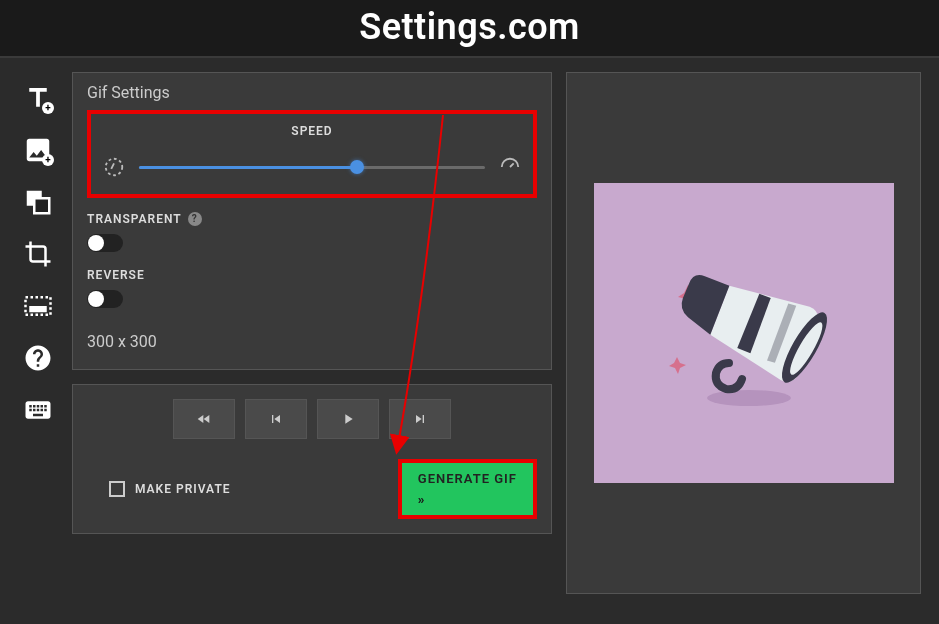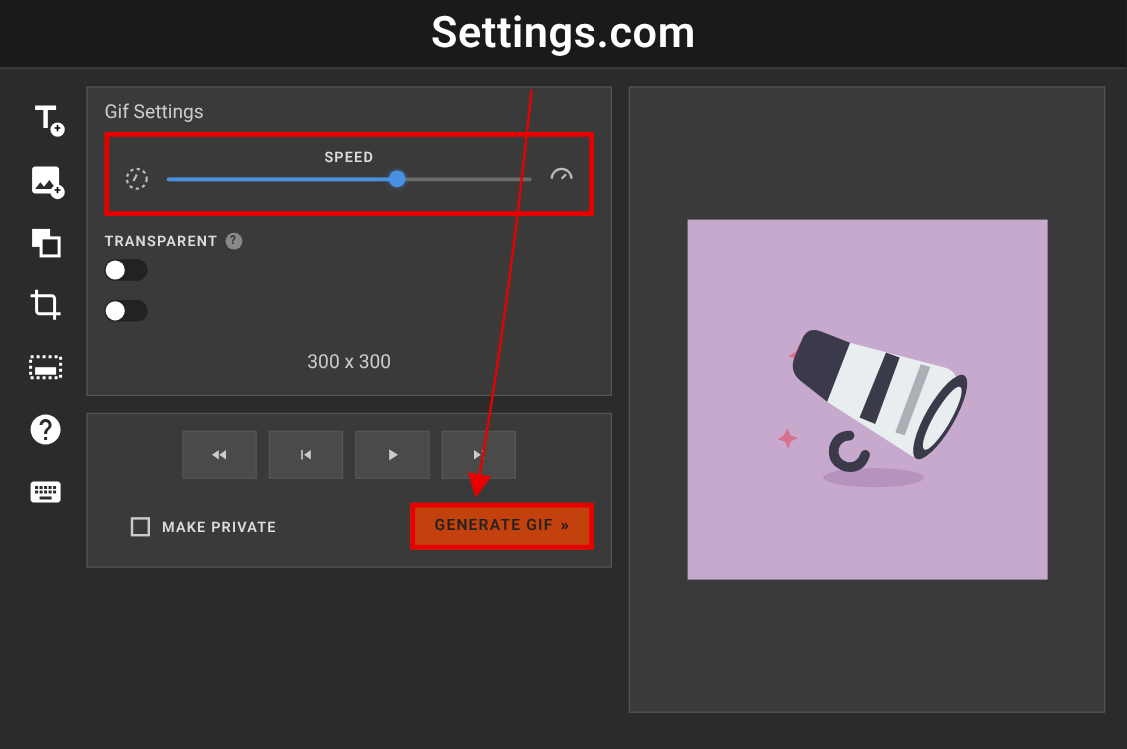--- a/index.html
+++ b/index.html
@@ -62,21 +62,21 @@
       justify-content: center;
       color: #000;
       font-size: 10px;
       font-weight: bold;
       line-height: 1;
     }
     .panels {
       display: flex;
       flex-direction: column;
       gap: 14px;
-      width: 438px;
+      width: 480px;
     }
     .panel {
       background: #3a3a3a;
       border: 1px solid #555;
       padding: 10px 14px 14px;
     }
     .panel-title {
       color: #ccc;
       font-size: 16px;
       font-weight: 400;
@@ -86,20 +86,21 @@
       border: 4px solid #e80000;
       padding: 10px 12px 16px;
       margin-bottom: 14px;
     }
     .speed-label {
       text-align: center;
       font-size: 12px;
       font-weight: 600;
       letter-spacing: 1px;
       color: #ddd;
+      margin-bottom: 18px;
     }
     .slider-row {
       display: flex;
       align-items: center;
       gap: 14px;
     }
     .slider-icon { width: 22px; height: 22px; color: #bbb; flex-shrink: 0; }
     .slider-track {
       flex: 1;
       height: 3px;
@@ -160,21 +161,20 @@
     .toggle-knob {
       position: absolute;
       left: 1px;
       top: 1px;
       width: 16px;
       height: 16px;
       background: #fff;
       border-radius: 50%;
     }
     .dimensions {
-      text-align: center;
       color: #ccc;
       font-size: 16px;
       padding: 8px 0 4px;
     }
     .playback-panel {
       padding: 14px;
       position: relative;
     }
     .playback-row {
       display: flex;
@@ -210,31 +210,32 @@
       height: 16px;
       border: 2px solid #ccc;
       cursor: pointer;
     }
     .private-label {
       font-size: 12px;
       font-weight: 600;
       letter-spacing: 1px;
     }
     .generate-btn {
-      background: #c2410c;
+      background: #22c55e;
       color: #222;
       border: 4px solid #e80000;
       padding: 8px 16px;
       font-size: 13px;
       font-weight: 600;
       letter-spacing: 1px;
       cursor: pointer;
       display: flex;
       align-items: flex-start;
       gap: 6px;
+      flex-direction: column;
     }
     .generate-btn .chev { font-weight: 900; color: #1a1a1a; }
     .arrow {
       position: absolute;
       pointer-events: none;
       top: -280px;
       left: 260px;
       z-index: 10;
     }
     .preview {
@@ -333,20 +334,21 @@
         <div class="toggle-label">
           <span>TRANSPARENT</span>
           <span class="help-icon">?</span>
         </div>
         <div class="toggle-switch">
           <div class="toggle-knob"></div>
         </div>
       </div>
 
       <div class="toggle-row">
+        <div class="toggle-label">REVERSE</div>
         <div class="toggle-switch">
           <div class="toggle-knob"></div>
         </div>
       </div>
 
       <div class="dimensions">300 x 300</div>
     </div>
 
     <div class="panel playback-panel">
       <svg class="arrow" width="120" height="360">

